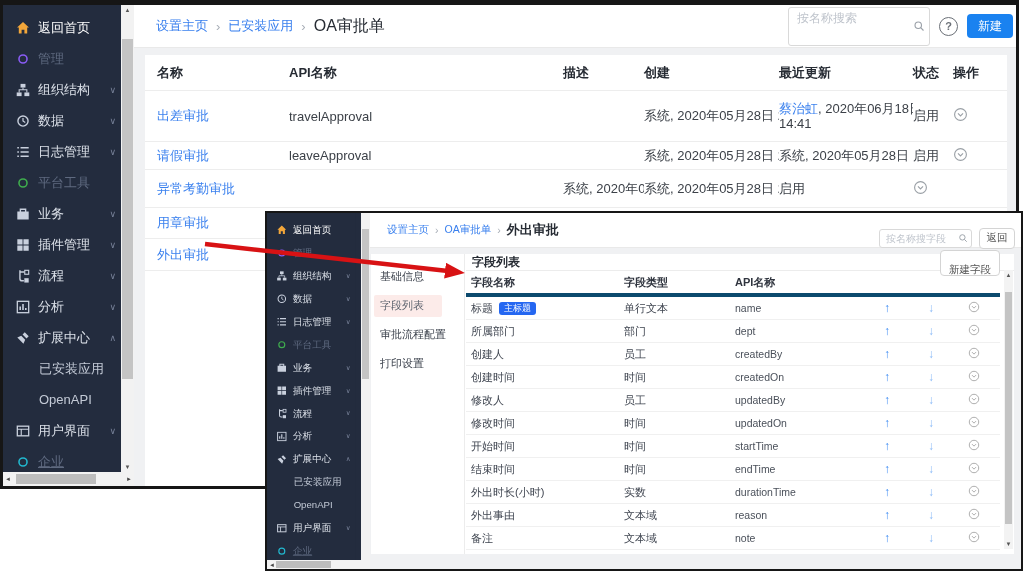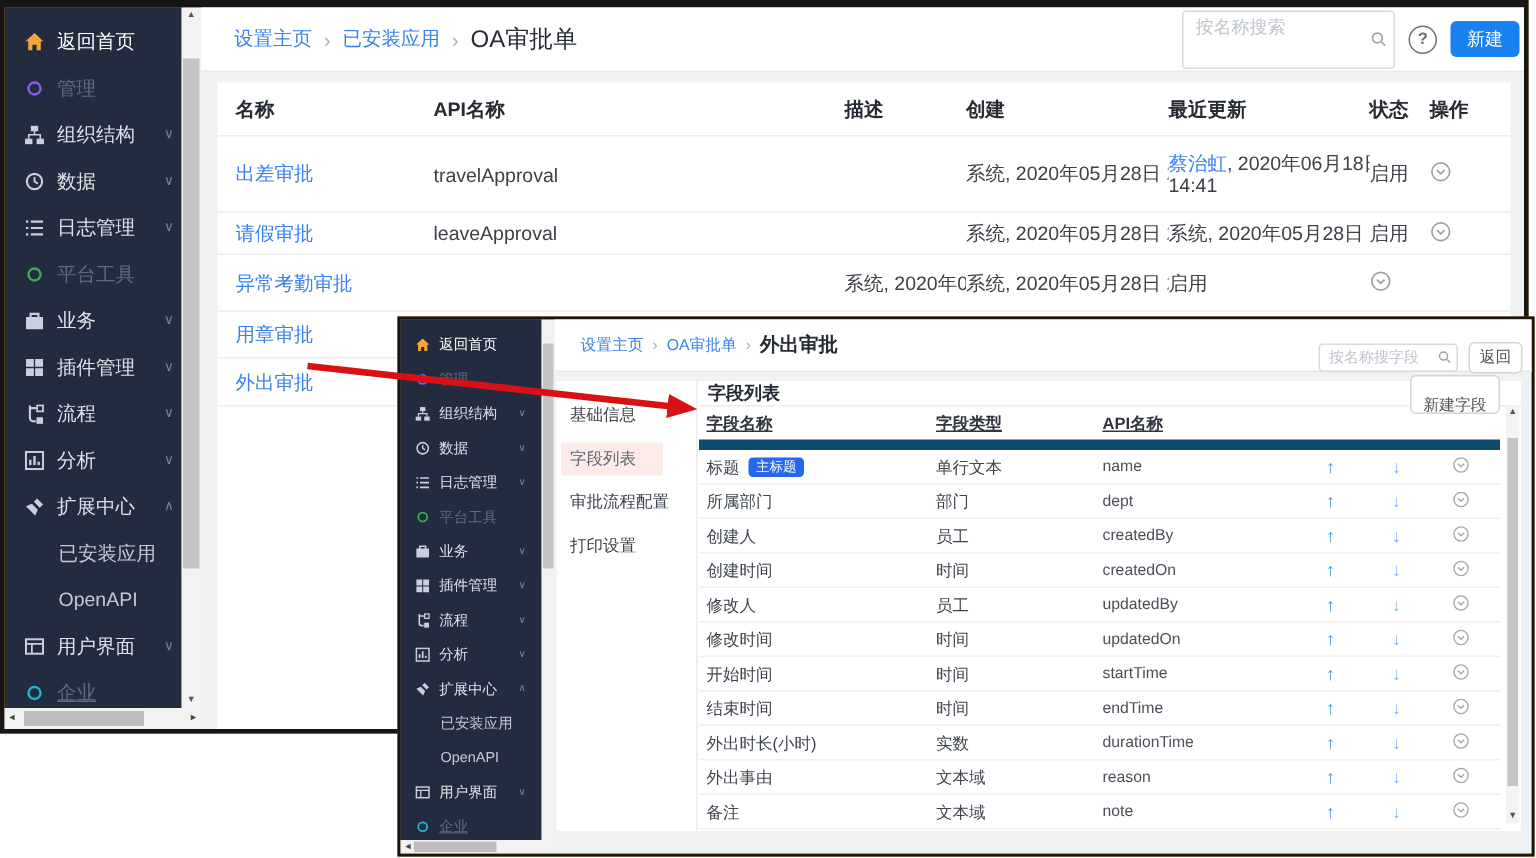--- a/index.html
+++ b/index.html
@@ -1,18 +1,18 @@
 <!DOCTYPE html>
 <html><head>
 <meta charset="utf-8">
 <style>
   html,body{margin:0;padding:0;background:#fff;}
   .canvas{position:relative;width:1024px;height:572px;background:#fff;overflow:hidden;
           outline:1px solid #1a1a1a;font-family:"Liberation Sans","DejaVu Sans",sans-serif;}
-  .win{position:absolute;background:#a16207;box-sizing:border-box;}
+  .win{position:absolute;background:#d946ef;box-sizing:border-box;}
   .win.main{left:0;top:0;width:1019px;height:489px;border:3px solid #161616;border-top-width:5px;z-index:1;}
   .win.ov{left:265px;top:211px;width:758px;height:360px;border:2px solid #161616;z-index:10;}
 
   
   .sidebar{width:120px;padding-top:7px;background:#232c3e;}
   .sitem{position:relative;height:31px;display:flex;align-items:center;padding-left:13px;cursor:pointer;}
   .si{width:14px;height:14px;flex:0 0 14px;margin-right:8px;color:#c9d0dd;}
   .slabel{font-size:13px;color:#dde2ea;white-space:nowrap;}
   .sitem.home .slabel{color:#fff;}
   .sitem.muted .slabel{color:#5f6a80;}
@@ -91,21 +91,21 @@
   .ov-card{position:absolute;left:1px;top:41px;right:7px;bottom:15px;background:#fff;}
   .ov-menu{position:absolute;left:0;top:0;width:94px;height:100%;border-right:1px solid #ececec;padding-top:8px;box-sizing:border-box;}
   .mitem{height:29px;display:flex;align-items:center;padding-left:9px;font-size:11px;color:#3c424d;cursor:pointer;}
   .mitem.sel{height:22px;margin:3.5px 22px 3.5px 3px;padding-left:6px;border-radius:2px;color:#5e6570;background:#fcebe9;}
   .ov-table{position:absolute;left:95px;top:0;right:0;bottom:0;}
   .ov-ttl{height:16px;border-bottom:1px solid #ececec;padding:0 14px 0 6px;display:flex;align-items:center;justify-content:space-between;}
   .ov-ttl .t{font-size:12px;font-weight:700;color:#262b33;}
   .btn.newfield{height:19px;font-size:10.5px;padding:12px 8px;position:relative;top:1px;}
   .frow{display:grid;grid-template-columns:153px 111px 149px 44px 40px 1fr;align-items:center;
         padding-left:5px;margin-right:14px;border-bottom:1px solid #f0f0f0;font-size:11px;height:22px;}
-  .frow.fhead{height:22px;color:#30353f;font-weight:600;border-bottom:7px solid #0c4a6e;text-decoration:underline;}
+  .frow.fhead{height:22px;color:#30353f;font-weight:600;border-bottom:4px solid #0c4a6e;}
   .fcell{color:#3f4550;white-space:nowrap;overflow:visible;}
   .fapi{font-size:10.5px;color:#4a505a;}
   .badge{display:inline-block;margin-left:6px;padding:1.5px 5px 2px;border-radius:3px;background:#2567f1;
          color:#fff;font-size:9px;line-height:1;position:relative;top:-1px;}
   .fup{color:#3d8bf2;font-weight:bold;font-size:12px;cursor:pointer;}
   .fdn{color:#8abaf7;font-weight:bold;font-size:12px;cursor:pointer;}
   .fop .opicon{width:12px;height:12px;color:#a6a6a6;}
   .ov-tsb{position:absolute;right:1px;top:16px;bottom:5px;width:9px;background:#f3f3f3;}
   .ov-tsb .thumb{top:22px;height:232px;}
 

